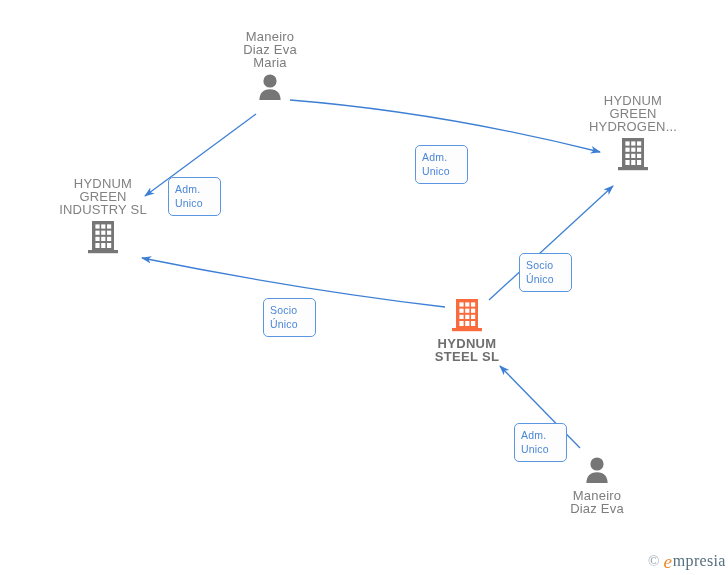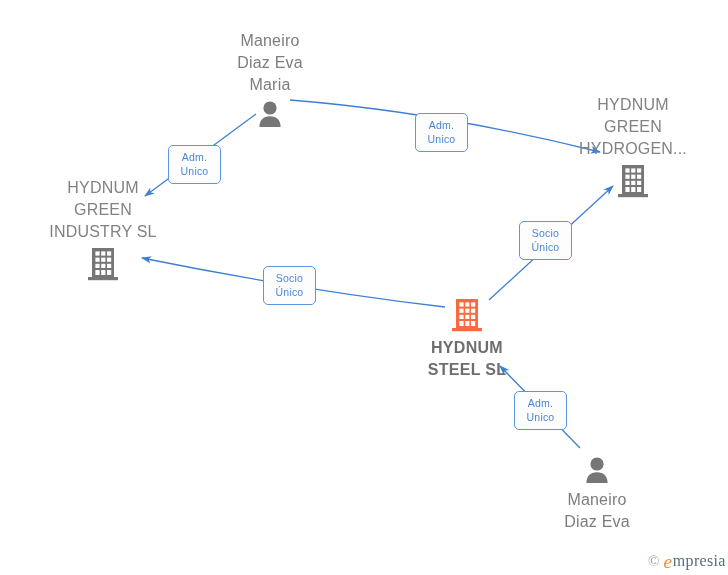--- a/index.html
+++ b/index.html
@@ -21,22 +21,22 @@
     top: 0;
     width: 728px;
     height: 575px;
   }
   .node {
     position: absolute;
     width: 120px;
     text-align: center;
   }
   .node-label {
-    font-size: 16px;
-    line-height: 22px;
+    font-size: 13px;
+    line-height: 13px;
     color: #7d7d7d;
     letter-spacing: 0.2px;
     white-space: pre-line;
   }
   .node-label.company {
     color: #828282;
   }
   .node-label.focus {
     color: #6e6e6e;
     font-weight: bold;
@@ -48,24 +48,25 @@
   }
   .edge-label {
     position: absolute;
     box-sizing: border-box;
     background: #fdfdfe;
     border: 1.2px solid #5b96e0;
     border-radius: 5px;
     color: #4a86d6;
     font-size: 10.5px;
     line-height: 14px;
-    text-align: center;
+    text-align: left;
     padding: 4px 6px 5px 6px;
     white-space: pre-line;
     letter-spacing: 0.2px;
+    margin-top: 32px;
   }
   #watermark {
     position: absolute;
     display: flex;
     align-items: center;
     gap: 4px;
   }
   .wm-c {
     font-size: 15px;
     color: #9aa7b0;

